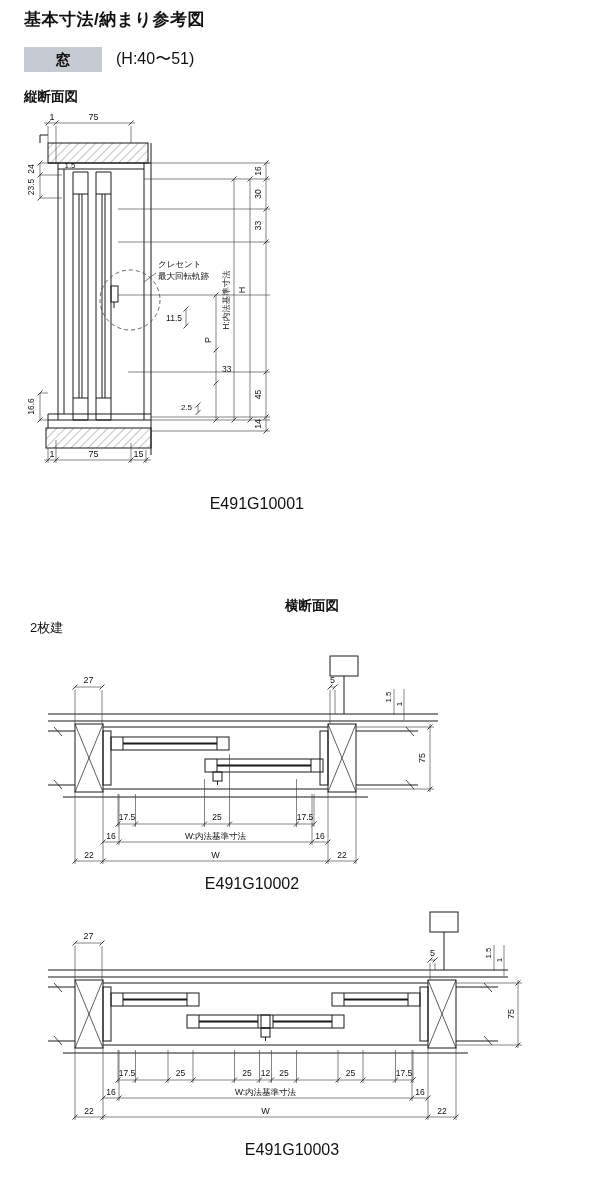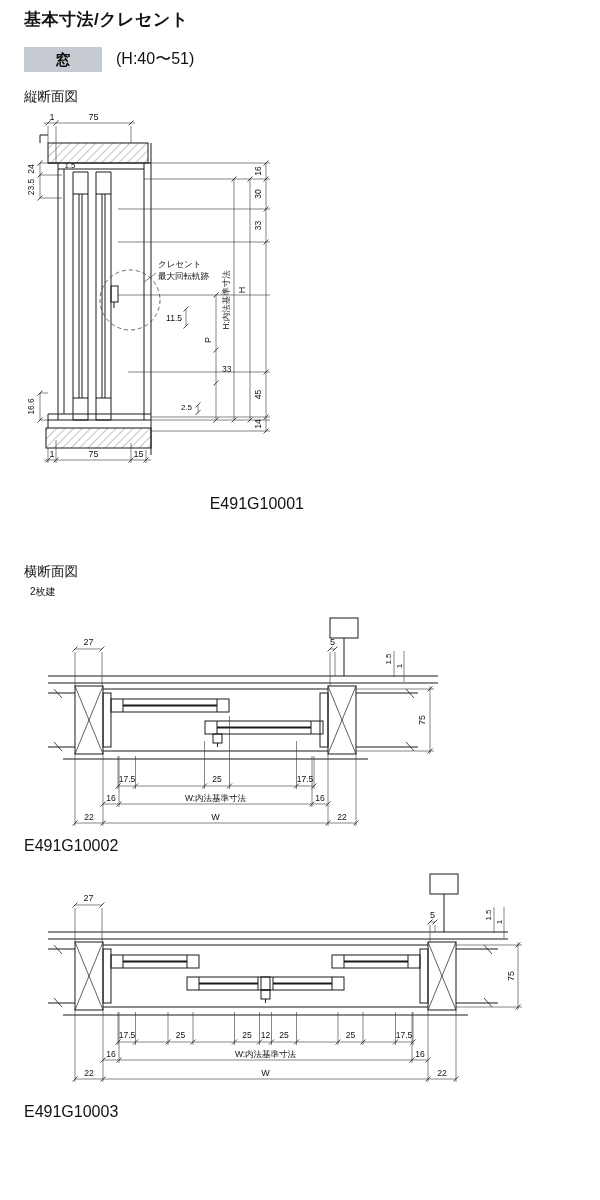--- a/index.html
+++ b/index.html
@@ -2,35 +2,35 @@
 <html><head>
 <meta charset="utf-8">
 <style>
   html,body{margin:0;padding:0;background:#fff;}
   body{width:600px;height:1200px;overflow:hidden;font-family:"Liberation Sans","DejaVu Sans",sans-serif;color:#111;}
   .page{padding:8px 0 0 24px;}
   h1{font-size:17px;margin:0;font-weight:bold;letter-spacing:.5px;}
   .subhead{margin-top:16px;display:flex;align-items:center;}
   .window-badge{display:inline-block;width:78px;height:25px;line-height:25px;text-align:center;font-weight:bold;font-size:15px;background:#c6cbd1;}
   .height-range{font-size:16px;margin-left:14px;}
-  h2.sec{font-size:13.5px;font-weight:normal;margin:16px 0 0 0;}
-  h3.sub{font-size:10px;font-weight:normal;margin:4px 0 0 6px;}
+  h2.sec{font-size:13.5px;font-weight:bold;margin:16px 0 0 0;}
+  h3.sub{font-size:13px;font-weight:normal;margin:4px 0 0 6px;}
   svg{display:block;}
   .code{font-size:16px;color:#111;}
   .code1{width:280px;text-align:right;padding-right:16px;margin-top:-10px;}
-  .code2{width:456px;text-align:left;padding-right:12px;margin-top:-16px;}
-  .code3{width:536px;text-align:left;padding-right:4px;margin-top:-16px;}
+  .code2{width:456px;text-align:center;padding-right:12px;margin-top:-16px;}
+  .code3{width:536px;text-align:center;padding-right:4px;margin-top:-16px;}
   text{fill:#111;font-family:"Liberation Sans","DejaVu Sans",sans-serif;}
 </style>
 </head>
 <body>
 
 <div class="page">
 
-  <h1>基本寸法/クレセント</h1>
+  <h1>基本寸法/納まり参考図</h1>
 
   <div class="subhead">
     <span class="window-badge">窓</span>
     <span class="height-range">(H:40〜51)</span>
   </div>
 
   <section>
     <h2 class="sec">縦断面図</h2>
 
     <svg width="270" height="395" viewBox="0 0 270 395" style="margin-left:-6px;margin-top:4px;">
@@ -84,21 +84,21 @@
         <text x="75.5" y="347">75</text>
         <text x="120.5" y="347">15</text>
         <text x="140" y="157" text-anchor="start" font-size="8.5">クレセント</text>
         <text x="140" y="169" text-anchor="start" font-size="8.5">最大回転軌跡</text>
       </g>
     </svg>
     <div class="code code1">E491G10001</div>
   </section>
 
   <section>
-    <h2 class="sec" style="margin-top:50px;">横断面図</h2>
+    <h2 class="sec" style="margin-top:84px;text-align:center;">横断面図</h2>
     <h3 class="sub">2枚建</h3>
 
     <svg width="450" height="252" viewBox="0 0 450 252" style="margin-left:-6px;margin-top:2px;">
       <g stroke="#1a1a1a" stroke-width="1" fill="none">
         <path d="M30,75 H420 M30,82 H420"></path>
         <rect x="312" y="17" width="28" height="20"></rect>
         <path d="M326,37 V75"></path>
         <path d="M30,92 H57 M30,146 H57"></path>
         <path d="M338,92 H400 M338,146 H400"></path>
         <rect x="57" y="85" width="28" height="68"></rect>

